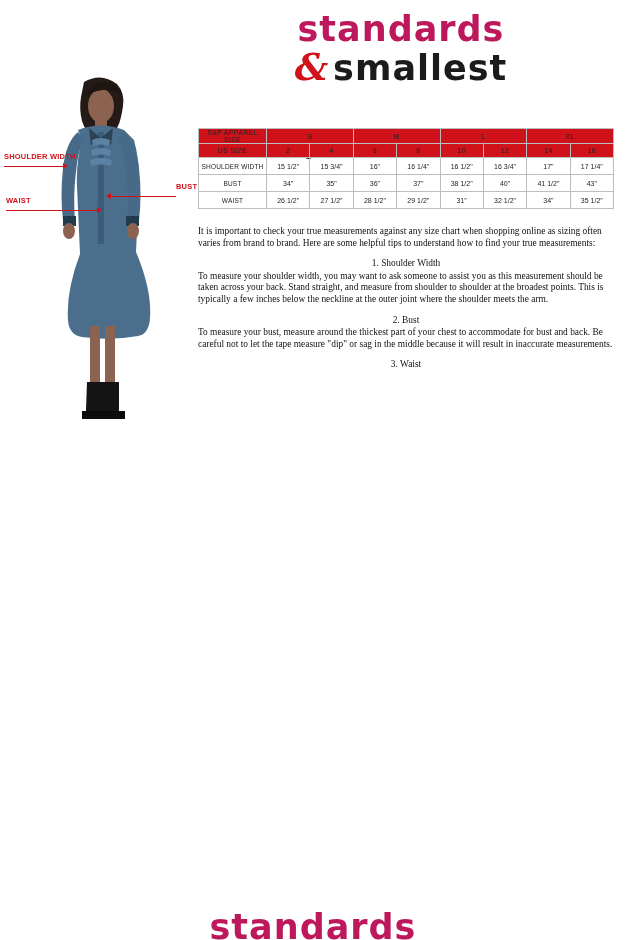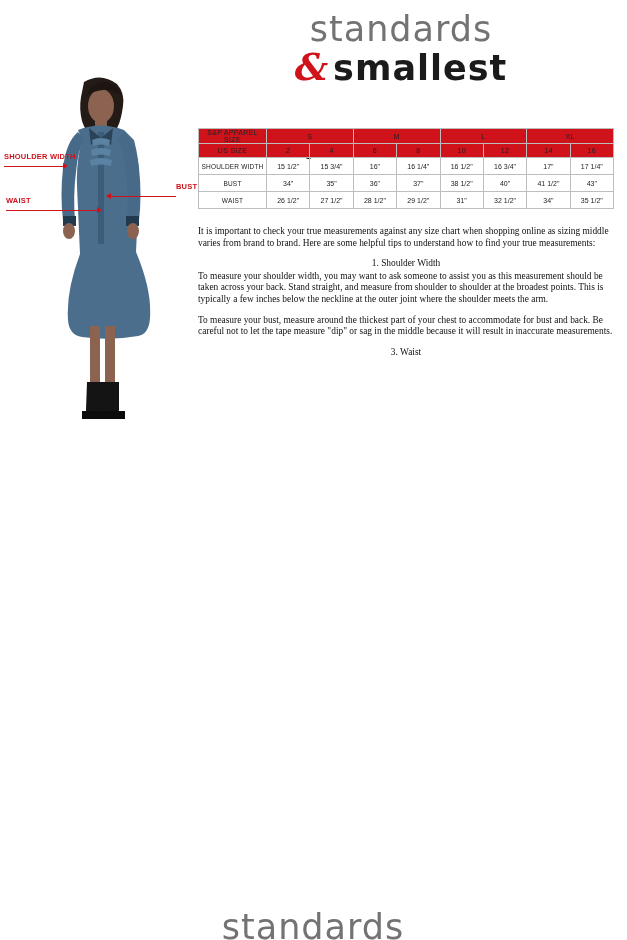--- a/index.html
+++ b/index.html
@@ -23,23 +23,23 @@
   }
   #panel-top { height: 448px; }
   #panel-bottom { height: 492px; }
 
   
   .logo-block {
     text-align: center;
   }
   .logo-line1 {
     font-family: "DejaVu Sans", sans-serif;
-    font-weight: normal;
+    font-weight: bold;
     letter-spacing: 1px;
-    color: #737373;
+    color: #be185d;
   }
   .logo-line2 {
     font-family: "DejaVu Sans", sans-serif;
     font-weight: bold;
     letter-spacing: 1px;
     color: #1b1b1b;
   }
   .amp {
     color: #d0121b;
     font-family: "DejaVu Serif", serif;
@@ -280,23 +280,24 @@
         <td>29 1/2"</td>
         <td>31"</td>
         <td>32 1/2"</td>
         <td>34"</td>
         <td>35 1/2"</td>
       </tr>
     </tbody>
   </table>
 
   <div class="body-copy" id="top-copy">
-    <p>It is important to check your true measurements against any size chart when shopping online as sizing middle varies from brand to brand. Here are some helpful tips to understand how to find your true measurements:</p>
+    <p>It is important to check your true measurements against any size chart when shopping online as sizing often varies from brand to brand. Here are some helpful tips to understand how to find your true measurements:</p>
     <p class="head">1. Shoulder Width</p>
     <p>To measure your shoulder width, you may want to ask someone to assist you as this measurement should be taken across your back. Stand straight, and measure from shoulder to shoulder at the broadest points. This is typically a few inches below the neckline at the outer joint where the shoulder meets the arm.</p>
+    <p class="head">2. Bust</p>
     <p>To measure your bust, measure around the thickest part of your chest to accommodate for bust and back. Be careful not to let the tape measure "dip" or sag in the middle because it will result in inaccurate measurements.</p>
     <p class="head">3. Waist</p>
   </div>
 </div>
 
 <div class="panel" id="panel-bottom">
 
   <div class="logo-block" id="bottom-logo">
     <div class="logo-line1">standards</div>
 

